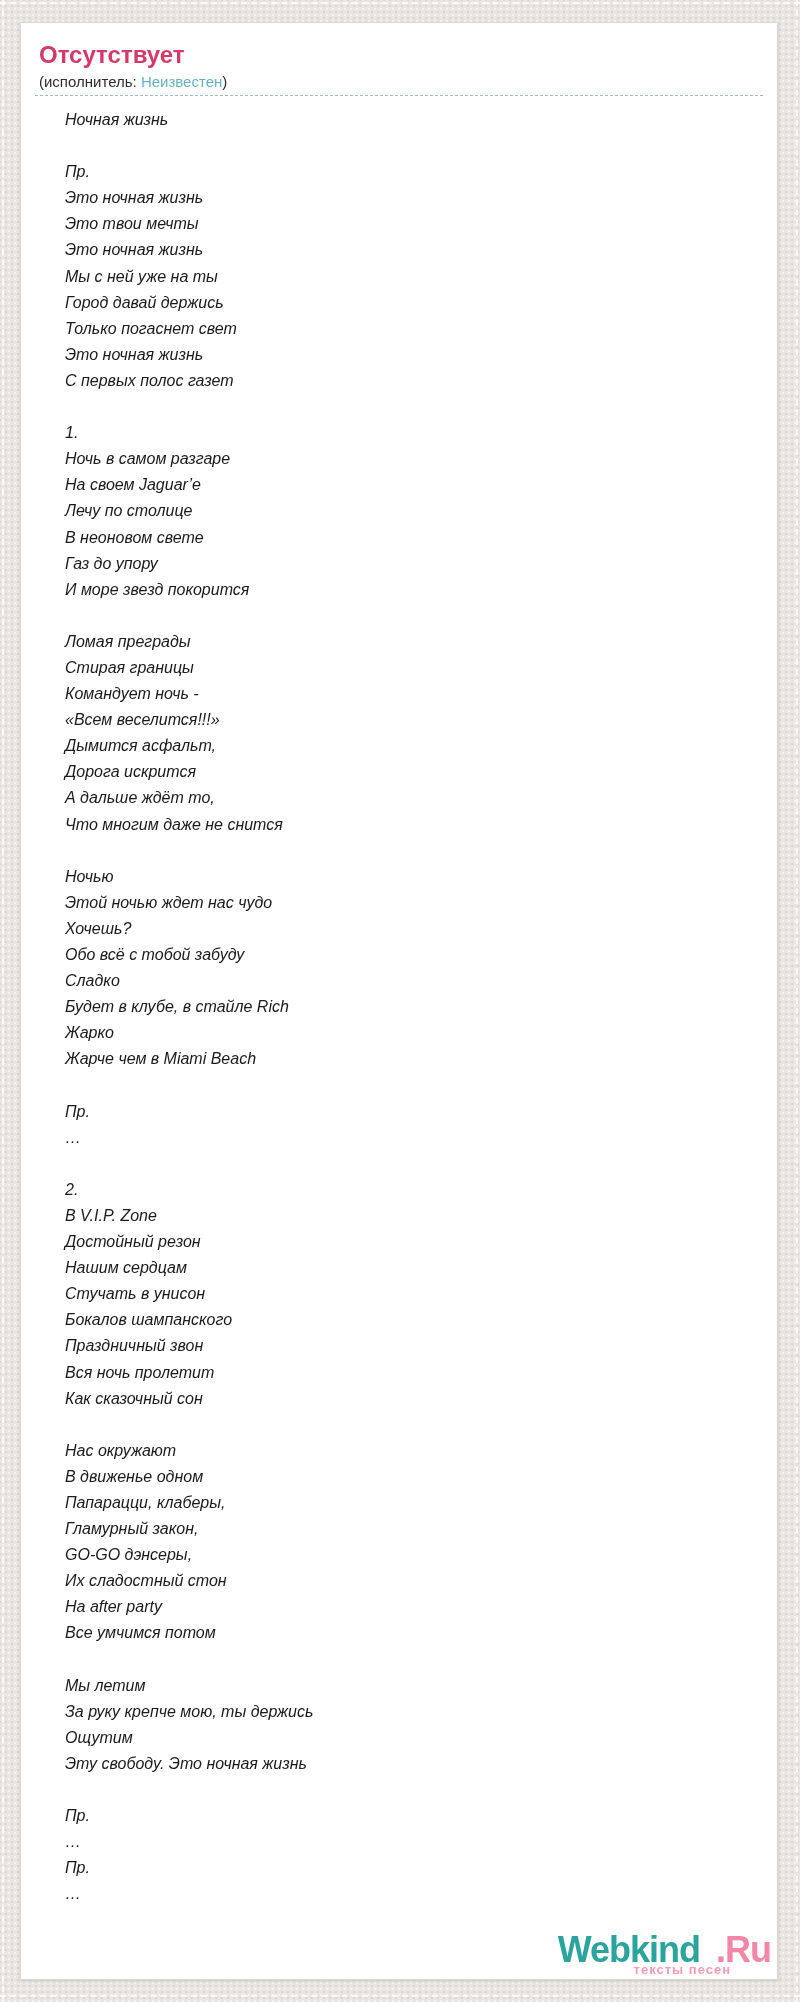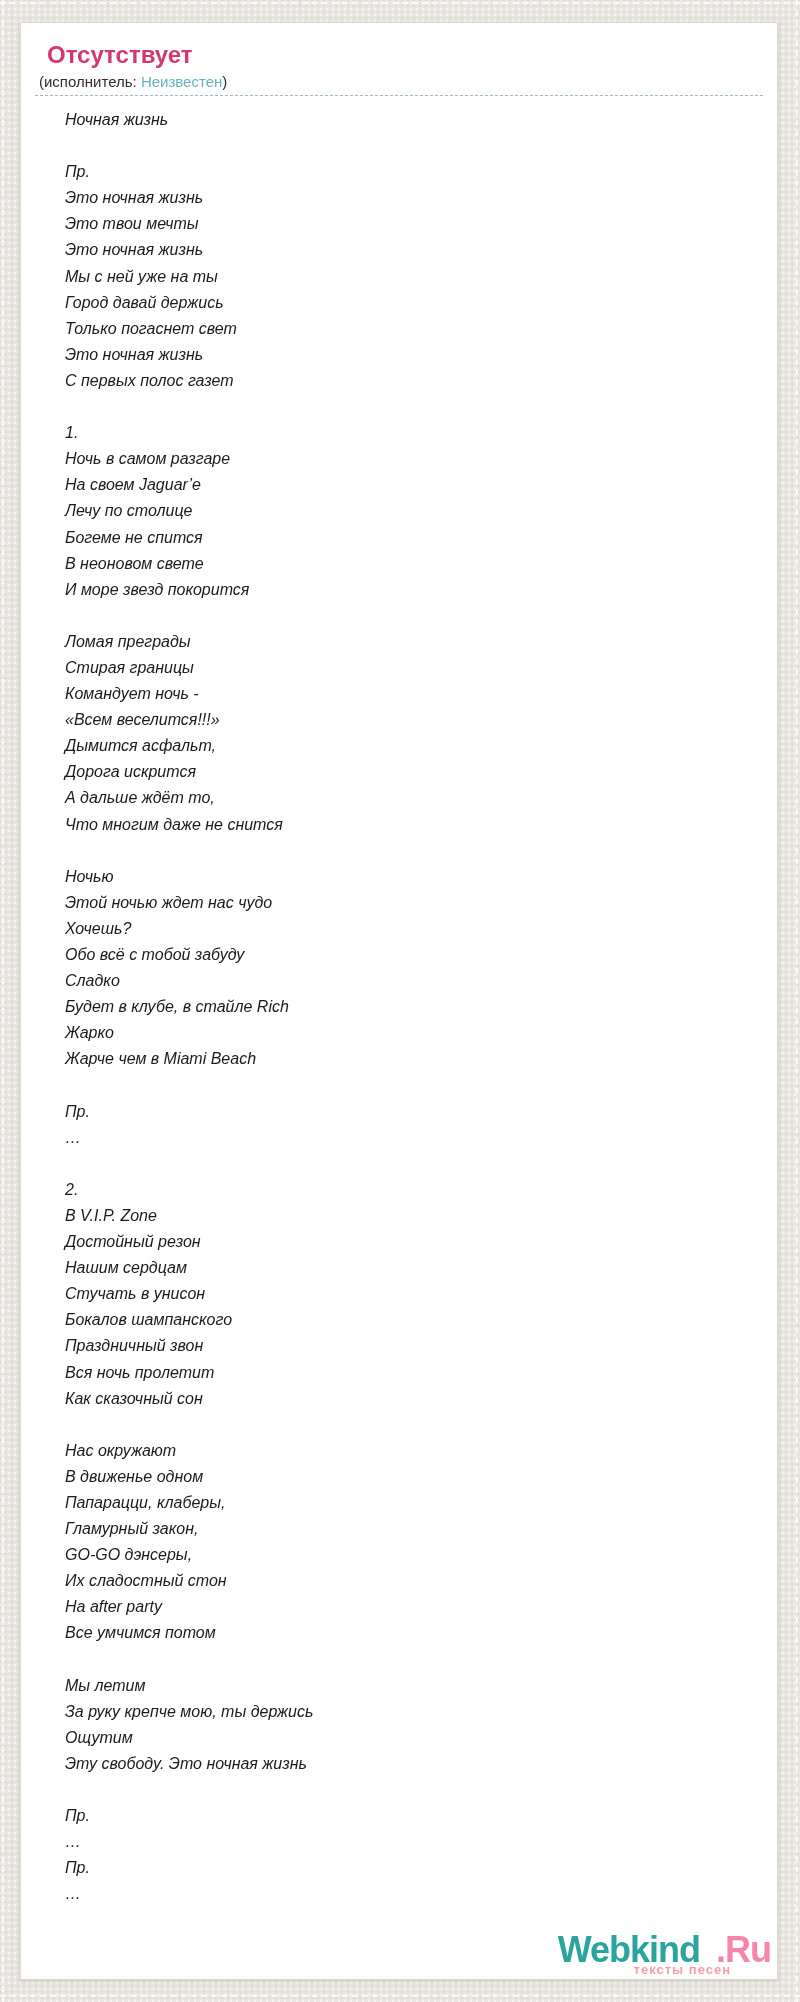--- a/index.html
+++ b/index.html
@@ -40,21 +40,21 @@
     position:absolute;
     left:20px;top:22px;
     width:758px;height:1958px;
     background:var(--card-bg);
     border:1px solid #dcd8d2;
     box-shadow:0 1px 3px rgba(0,0,0,.12);
     padding:0 12px;
   }
 
   .song-title{
-    margin:17px 0 0 14px;
+    margin:17px 0 0 6px;
     font-size:24px;
     line-height:30px;
     font-weight:bold;
     color:var(--title-color);
   }
 
   .artist-line{
     margin:2px 0 0 6px;
     font-size:15px;
     line-height:19px;
@@ -134,22 +134,22 @@
         <div class="lyric-line">Мы с ней уже на ты</div>
         <div class="lyric-line">Город давай держись</div>
         <div class="lyric-line">Только погаснет свет</div>
         <div class="lyric-line">Это ночная жизнь</div>
         <div class="lyric-line">С первых полос газет</div>
         <div class="lyric-line">&nbsp;</div>
         <div class="lyric-line">1.</div>
         <div class="lyric-line">Ночь в самом разгаре</div>
         <div class="lyric-line">На своем Jaguar’е</div>
         <div class="lyric-line">Лечу по столице</div>
-        <div class="lyric-line">Богеме не спится</div>
         <div class="lyric-line">В неоновом свете</div>
+        <div class="lyric-line">Газ до упору</div>
         <div class="lyric-line">И море звезд покорится</div>
         <div class="lyric-line">&nbsp;</div>
         <div class="lyric-line">Ломая преграды</div>
         <div class="lyric-line">Стирая границы</div>
         <div class="lyric-line">Командует ночь -</div>
         <div class="lyric-line">«Всем веселится!!!»</div>
         <div class="lyric-line">Дымится асфальт,</div>
         <div class="lyric-line">Дорога искрится</div>
         <div class="lyric-line">А дальше ждёт то,</div>
         <div class="lyric-line">Что многим даже не снится</div>

